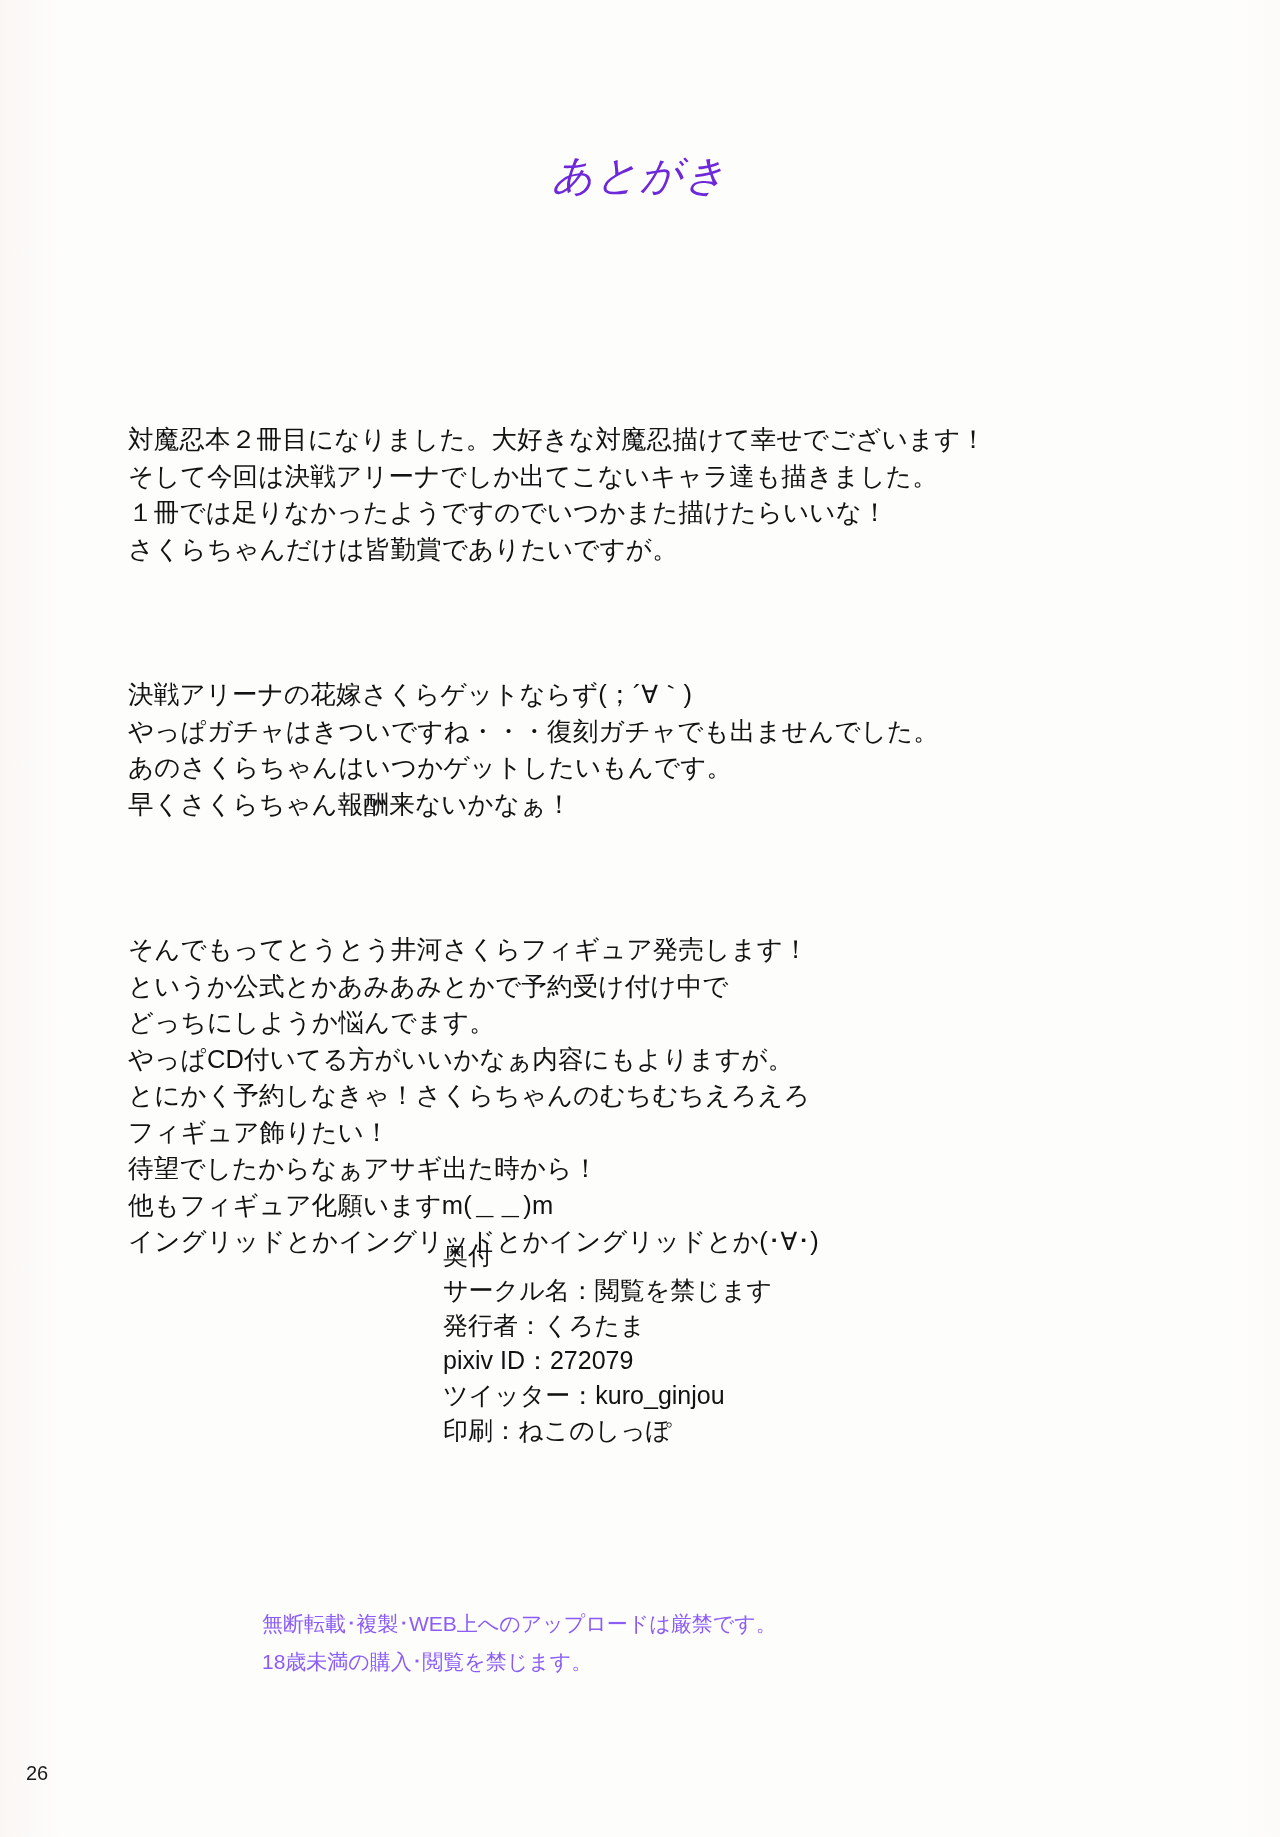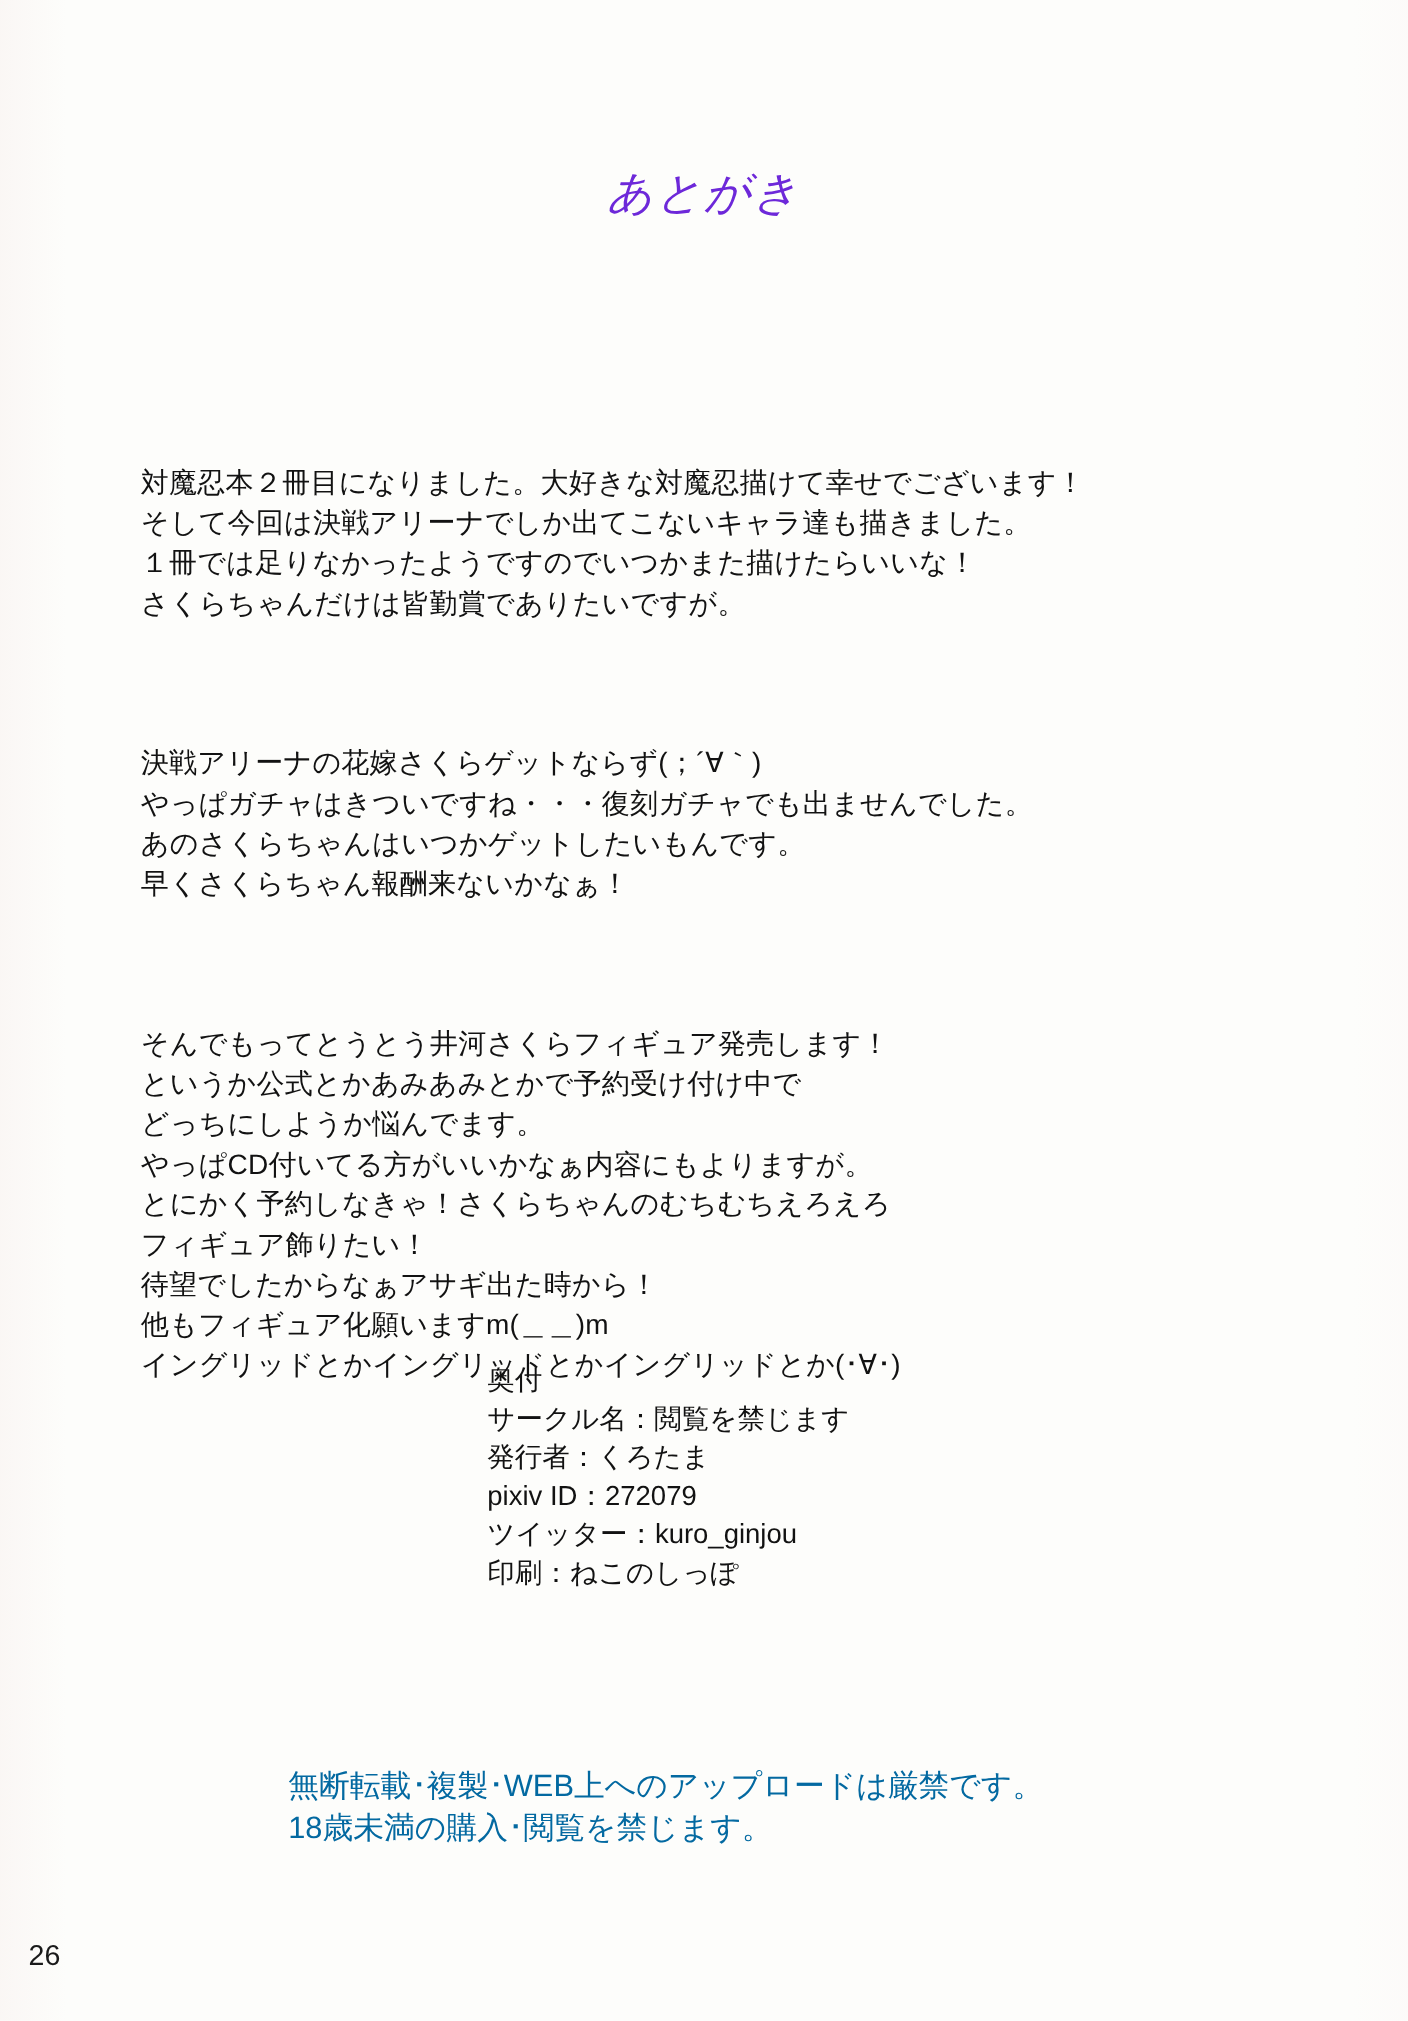--- a/index.html
+++ b/index.html
@@ -65,31 +65,31 @@
     font-size: 25px;
     line-height: 35px;
     color: #121212;
   }
   .colophon div { white-space: pre; }
 
   .notice {
     position: absolute;
     top: 1605px;
     left: 262px;
-    font-size: 28px;
+    font-size: 21px;
     line-height: 38px;
-    color: #0369a1;
+    color: #8b5cf6;
   }
   .notice div { white-space: pre; }
 
   .page-number {
     position: absolute;
     left: 26px;
     top: 1762px;
-    font-size: 26px;
+    font-size: 20px;
     color: #1a1a1a;
   }
 </style>
 </head>
 <body>
 
 <div class="page">
 
   <div class="title">あとがき</div>
 

